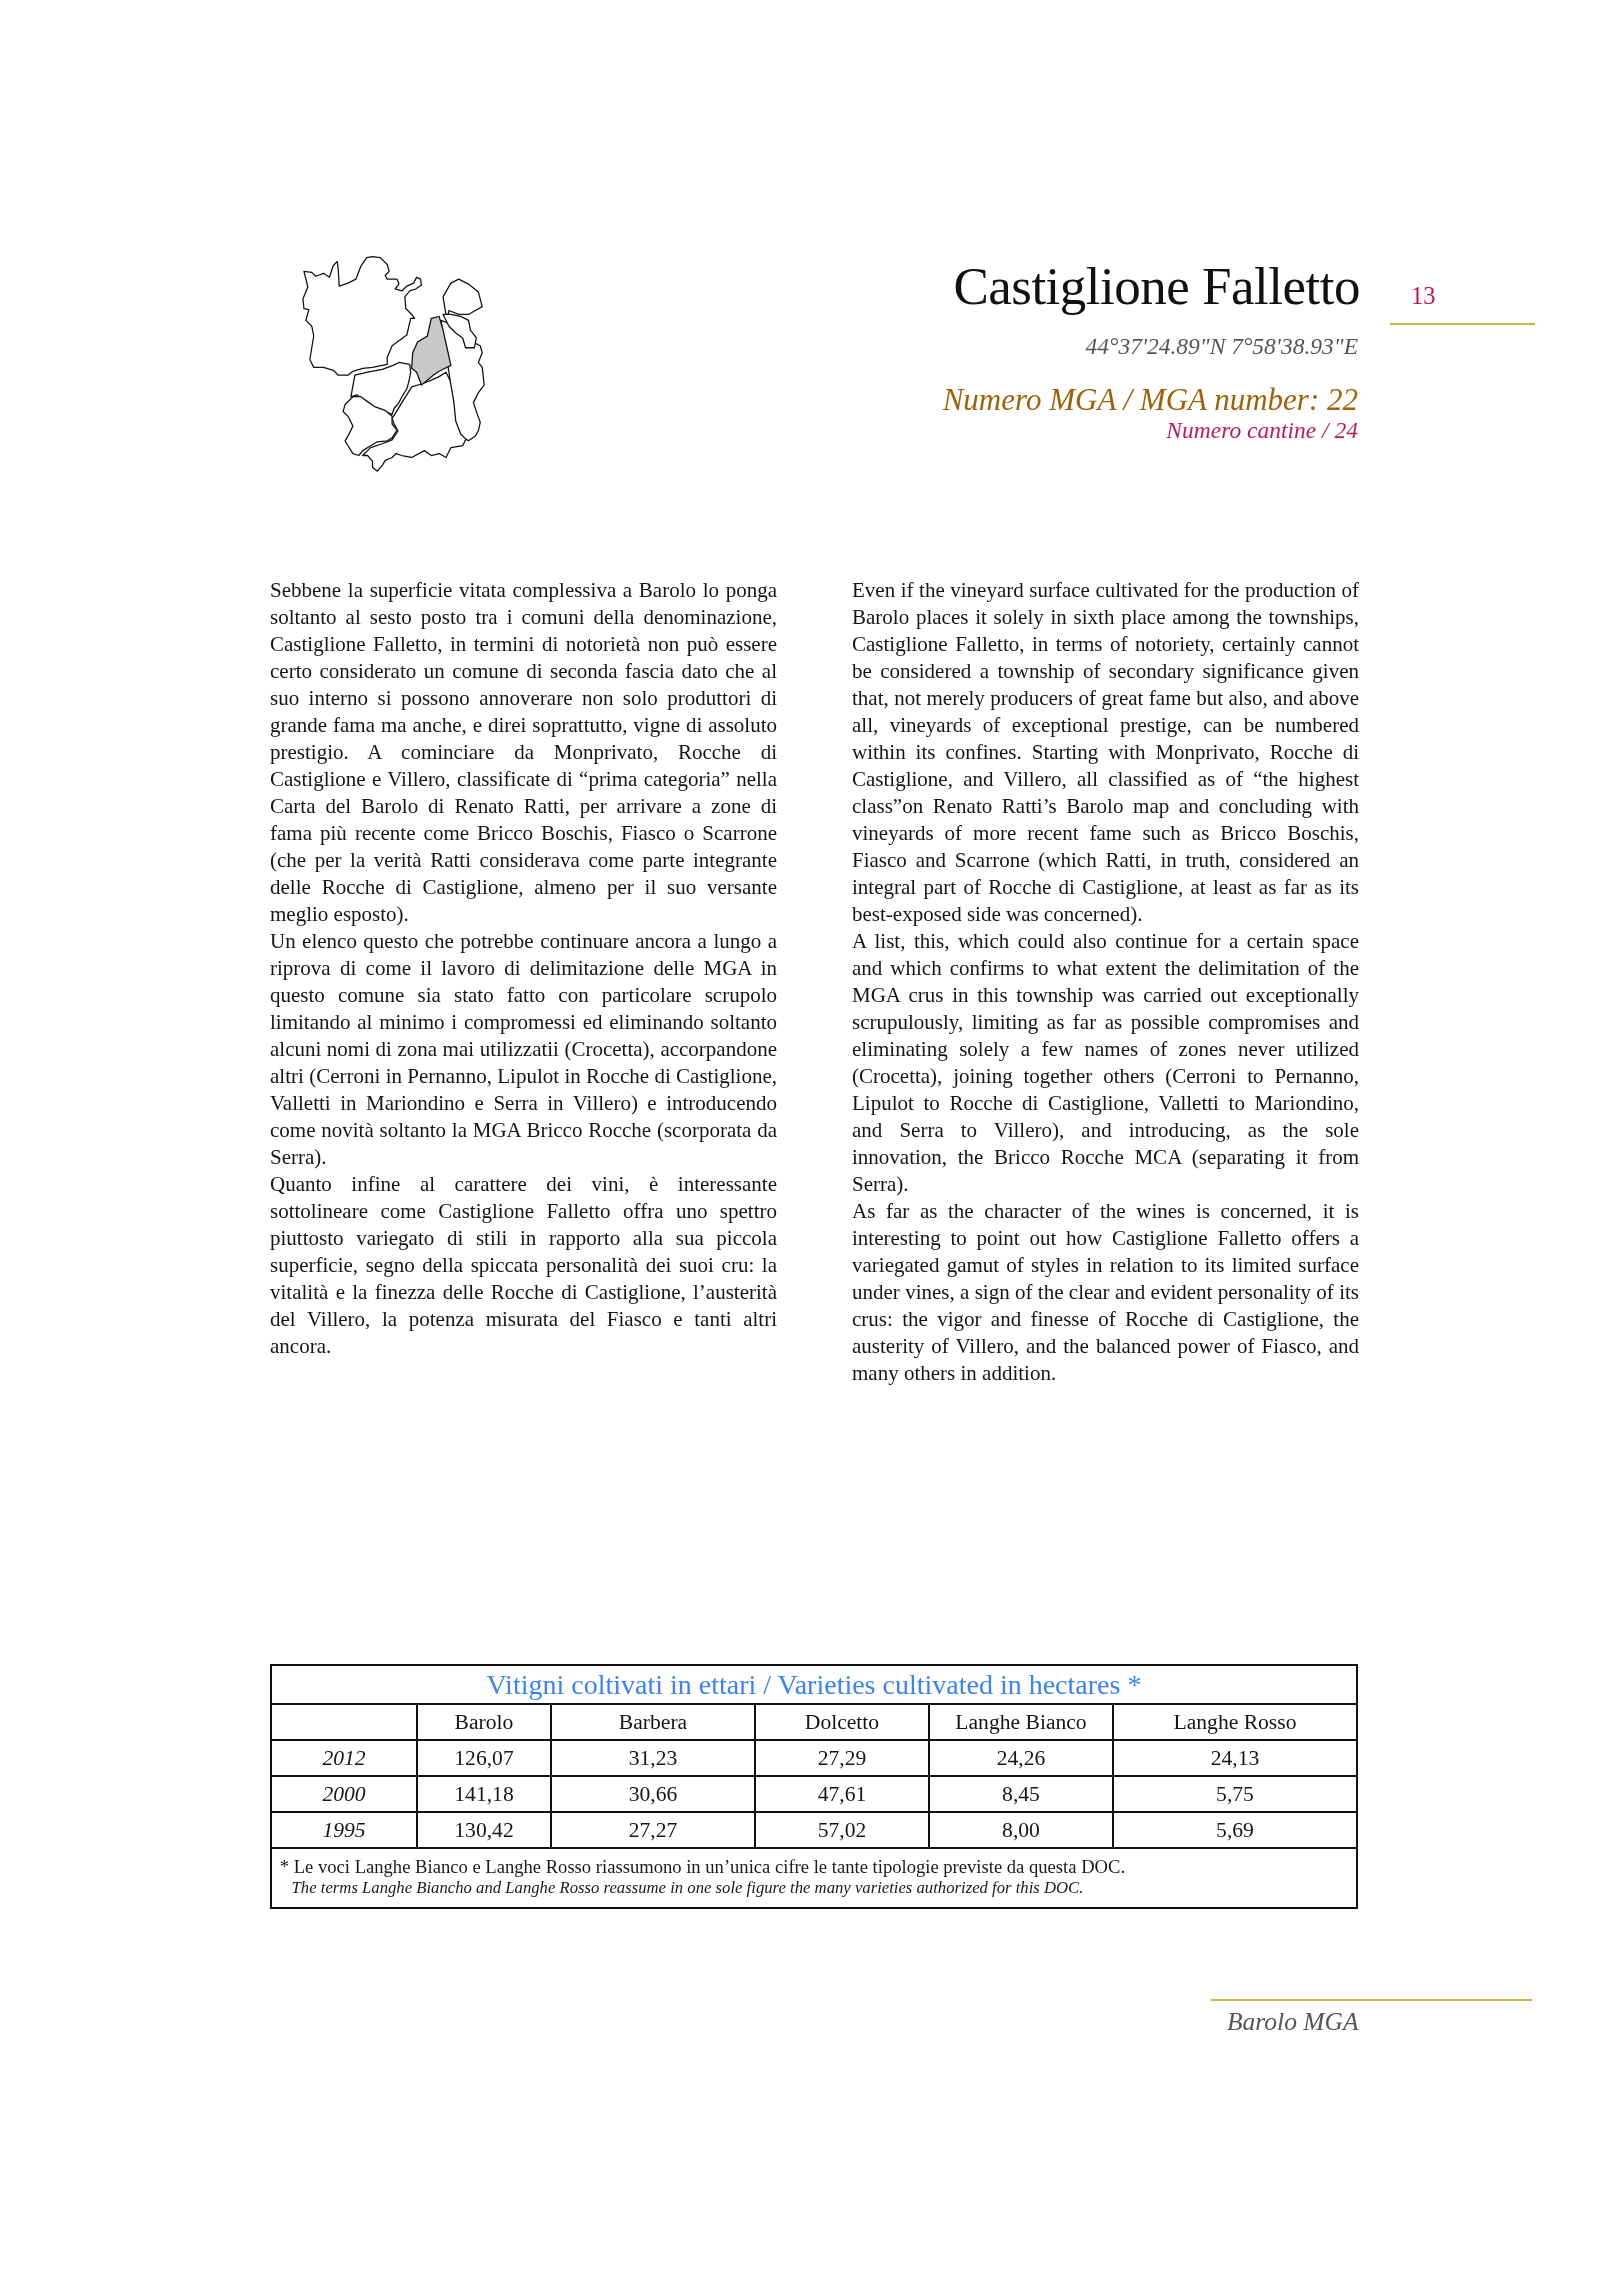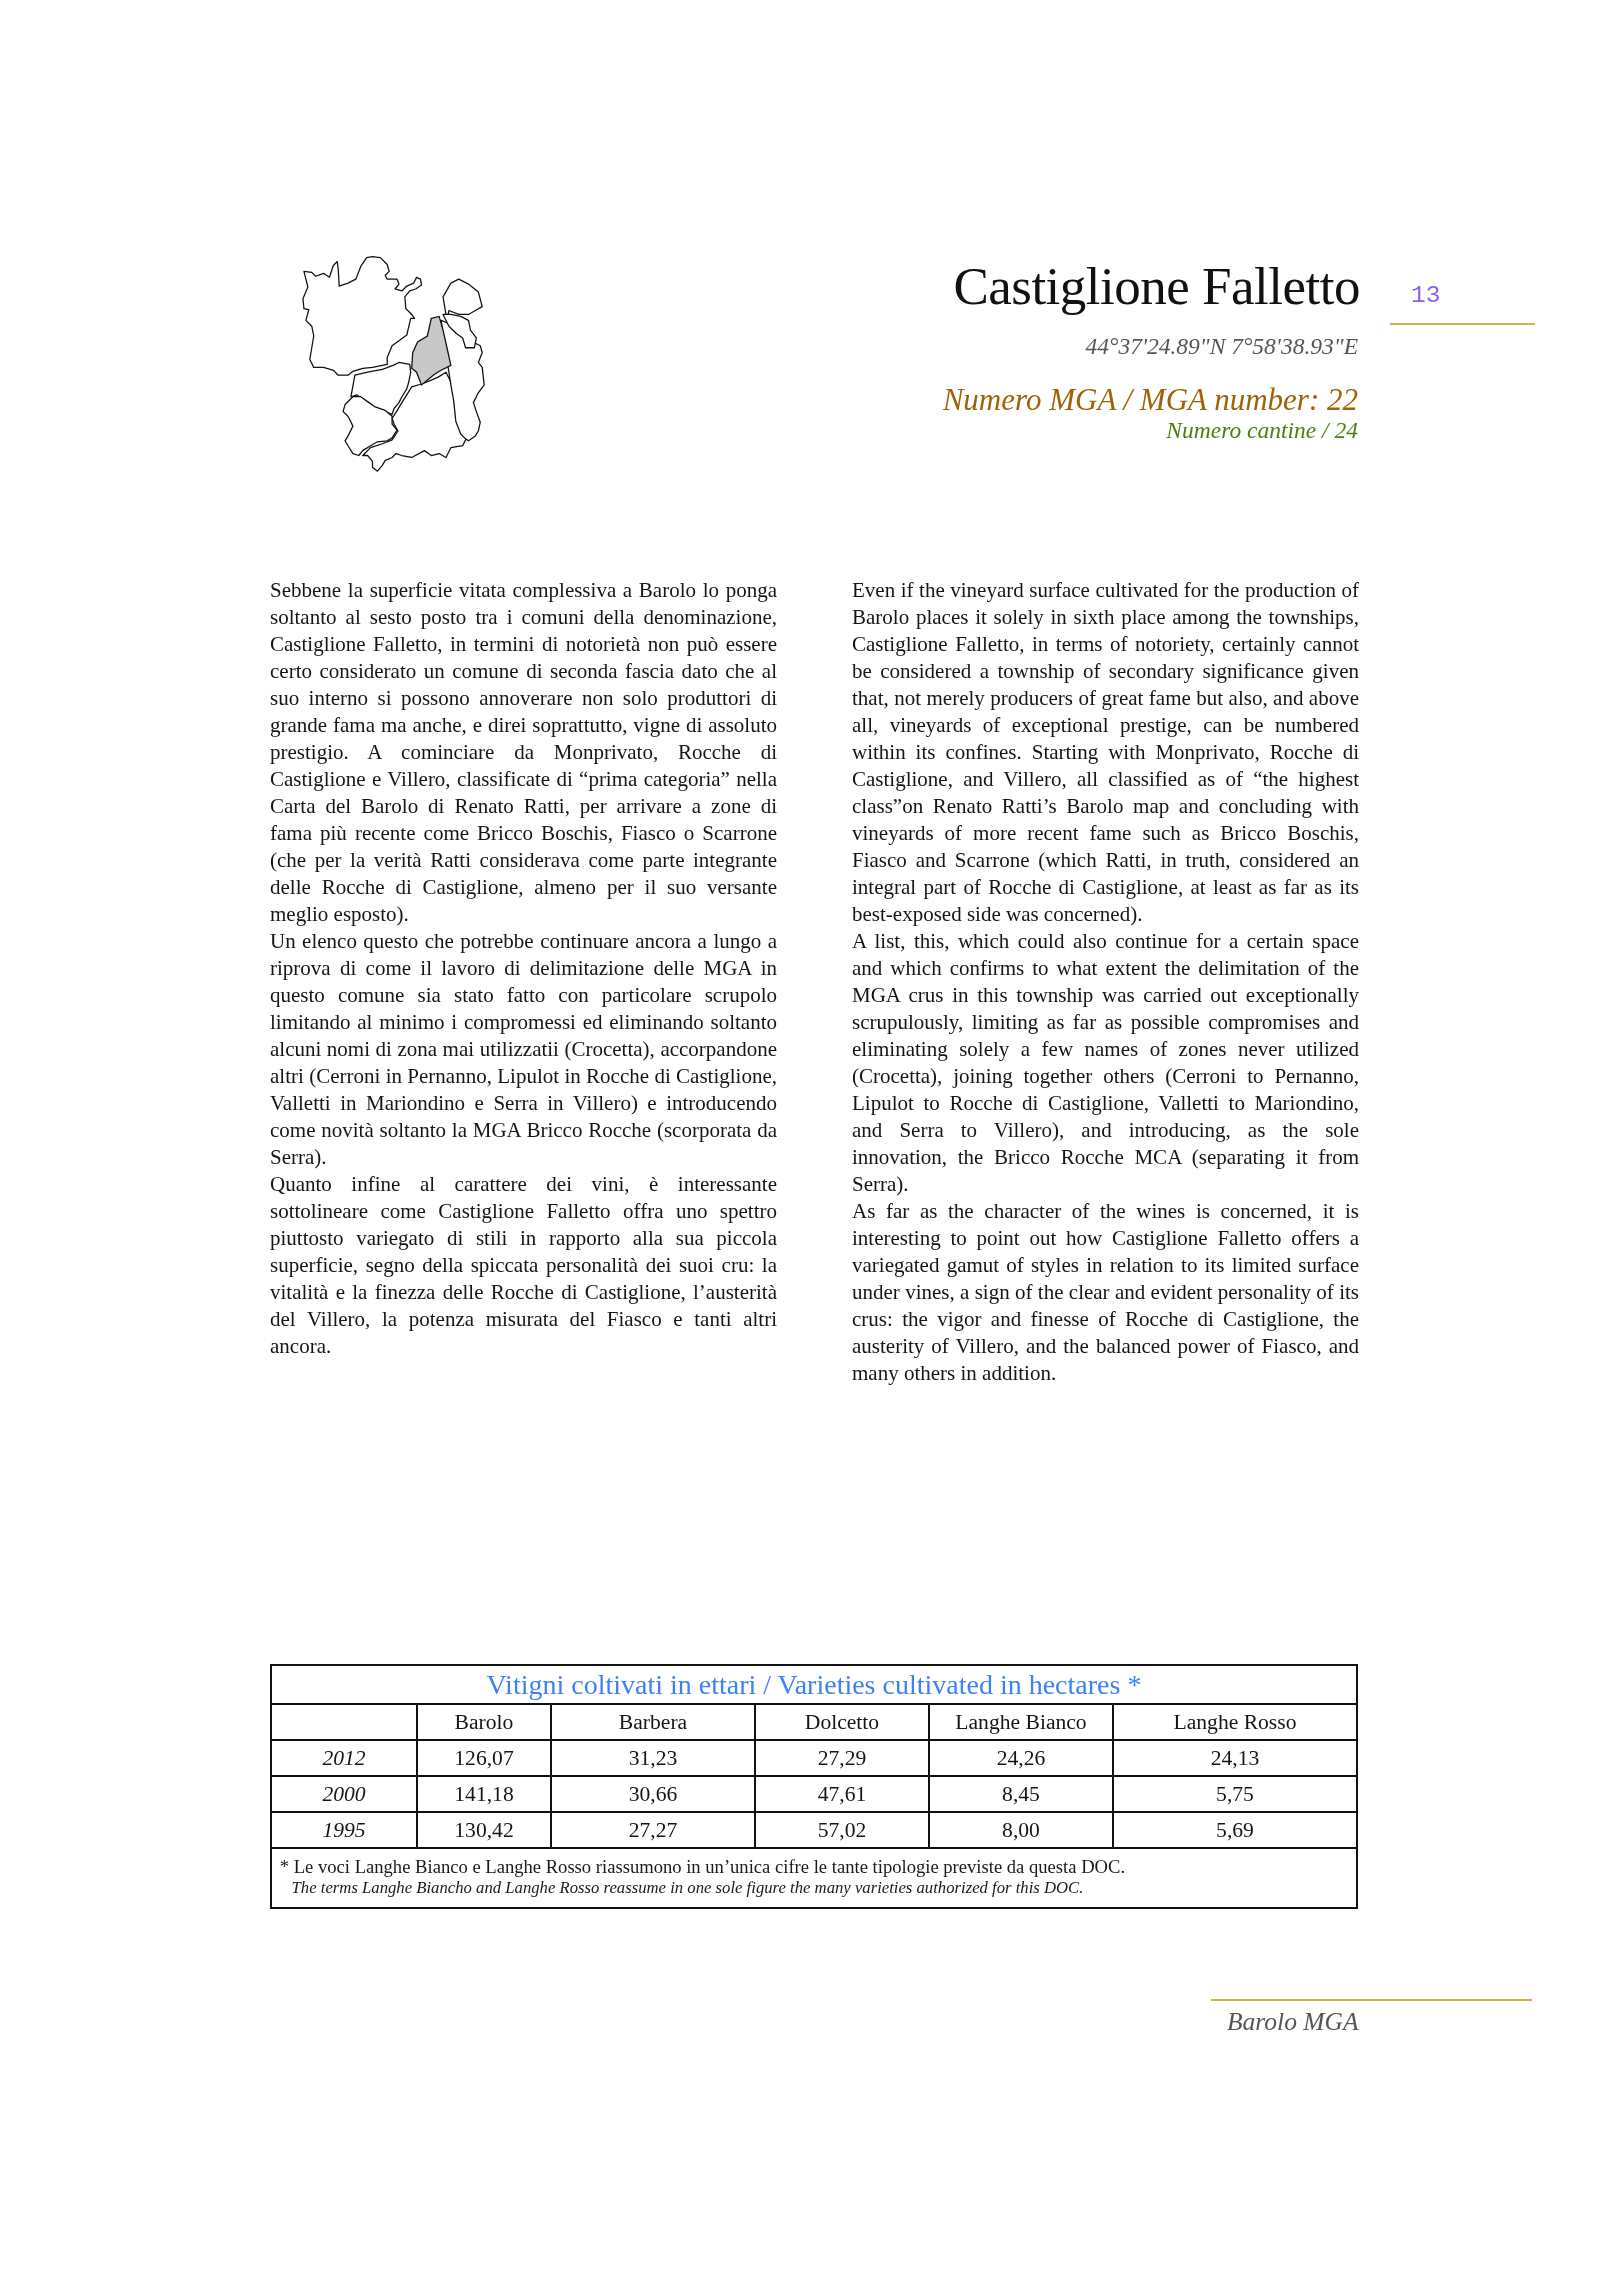--- a/index.html
+++ b/index.html
@@ -4,26 +4,26 @@
 <style>
   html, body { margin:0; padding:0; background:#ffffff; }
   body { width:1621px; height:2293px; position:relative; overflow:hidden;
          font-family:"Liberation Serif", "DejaVu Serif", serif; color:#1a1a1a; }
 
   .map { position:absolute; left:294px; top:240px; width:206px; height:240px; }
 
   .title { position:absolute; right:261px; top:257px; font-size:53px; line-height:59px;
            color:#111; letter-spacing:-0.5px; white-space:nowrap; }
   .page-num { position:absolute; left:1411px; top:282px; font-size:24.5px;
-              font-family:Liberation Mono, monospace; color:#8b5cf6; }
+              font-family:Liberation Serif, serif; color:#be185d; }
   .accent-top { position:absolute; left:1390px; top:323px; width:145px; height:2px; }
   .coords { position:absolute; right:263px; top:333px; font-size:23.5px; font-style:italic;
             color:#555; white-space:nowrap; }
   .meta1 { position:absolute; right:263px; top:382px; font-size:31px; font-style:italic; color:#a16207; white-space:nowrap; }
-  .meta2 { position:absolute; right:263px; top:417px; font-size:23.5px; font-style:italic; color:#4d7c0f; white-space:nowrap; }
+  .meta2 { position:absolute; right:263px; top:417px; font-size:23.5px; font-style:italic; color:#be185d; white-space:nowrap; }
 
   .col { position:absolute; top:577px; width:507px; font-size:21px; line-height:27px;
          text-align:justify; color:#151515; }
   .col p { margin:0; }
   .col-it { left:270px; }
   .col-en { left:852px; }
 
   .table-box { position:absolute; left:270px; top:1664px; width:1088px; border:2px solid #111; box-sizing:border-box; }
   .table-caption { height:37px; border-bottom:2.9px solid #111; text-align:center; font-size:28px; line-height:37px; color:#3b82f6; }
   table.vt { width:100%; border-collapse:collapse; font-size:21.6px; }

